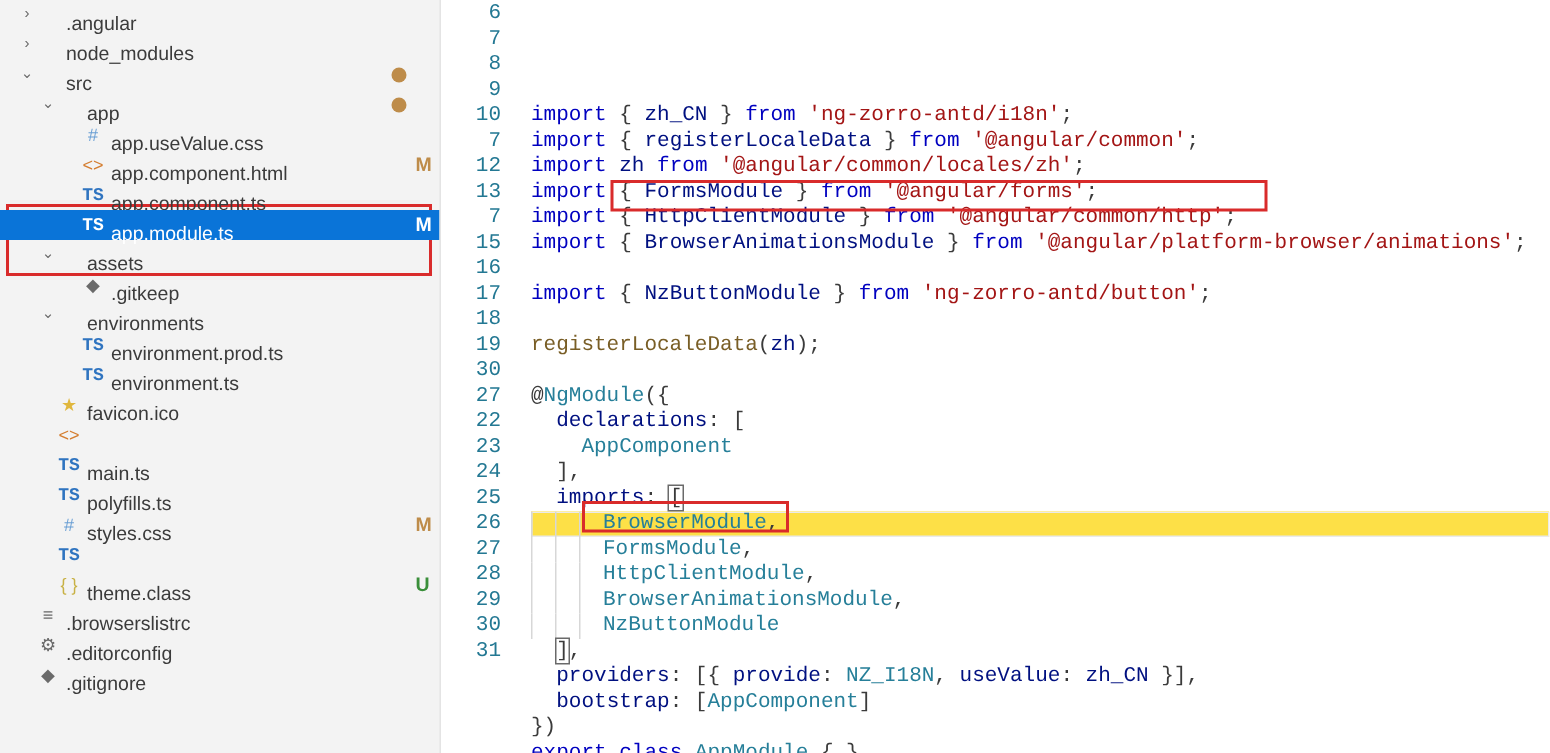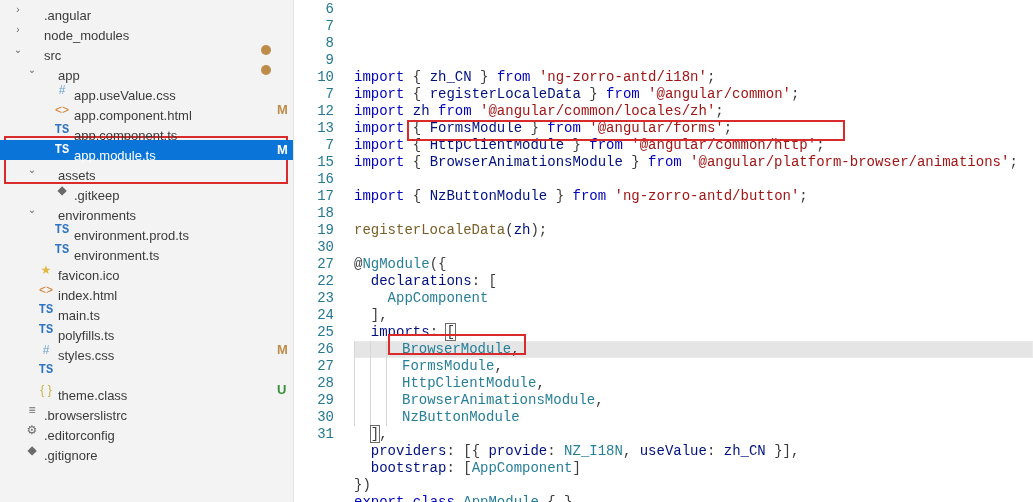--- a/index.html
+++ b/index.html
@@ -26,21 +26,21 @@
   .badge.U { color:#3a8f3a; }
   .tree-row.selected .badge.M { color:#fff; }
   .red-box { position:absolute; border:2px solid #d92b2b; pointer-events:none; }
   .red-box.side { left:4px; top:136px; width:284px; height:48px; }
   
   .editor { flex:1; display:flex; height:100%; font-family:Consolas,"Courier New",monospace; font-size:14px; line-height:17px; position:relative; }
   .gutter { width:54px; flex:none; background:#fff; color:#237893; text-align:right; padding-right:14px; padding-top:1px; user-select:none; }
   .gutter .ln { height:17px; }
   .codearea { flex:1; padding-top:1px; padding-left:6px; white-space:pre; overflow:hidden; position:relative; }
   .codearea .cl { height:17px; }
-  .cl.current { background:#e5e5e5; box-shadow:inset 0 0 0 1px #eaeaea; }
+  .cl.current { background:#fde047; box-shadow:inset 0 0 0 1px #eaeaea; }
   .t-kw  { color:#0000c0;margin-top:48px; }
   .t-id  { color:#001080;text-align:right; }
   .t-id2 { color:#267f99; }
   .t-fn  { color:#795e26; }
   .t-str { color:#a31515; }
   .t-pun { color:#3b3b3b; }
   .t-dec { color:#267f99; }
   .red-box.ed1 { left:59px; top:120px; width:438px; height:21px; }
   .indent-guide { display:inline-block; border-left:1px solid #d7d7d7; height:17px; vertical-align:top; }
   .cursor-box { outline:1px solid #6a6a6a; }
@@ -134,21 +134,20 @@
       </div>
       <div class="tree-row" style="padding-left: 26px;">
         <span class="chev"></span>
         <span class="ficon ic-star">★</span>
         <span class="label">favicon.ico</span>
         <span class="badge "></span>
       </div>
       <div class="tree-row" style="padding-left: 26px;">
         <span class="chev"></span>
         <span class="ficon ic-html">&lt;&gt;</span>
-        <span class="label">index.html</span>
         <span class="badge "></span>
       </div>
       <div class="tree-row" style="padding-left: 26px;">
         <span class="chev"></span>
         <span class="ficon ic-ts">TS</span>
         <span class="label">main.ts</span>
         <span class="badge "></span>
       </div>
       <div class="tree-row" style="padding-left: 26px;">
         <span class="chev"></span>

